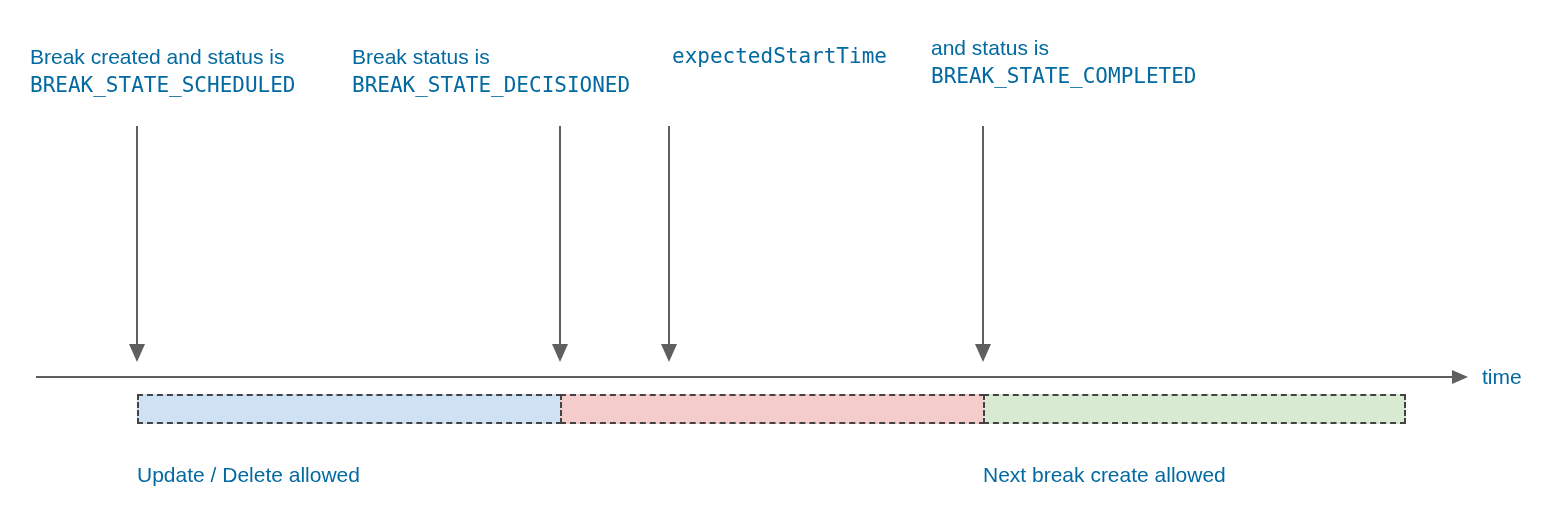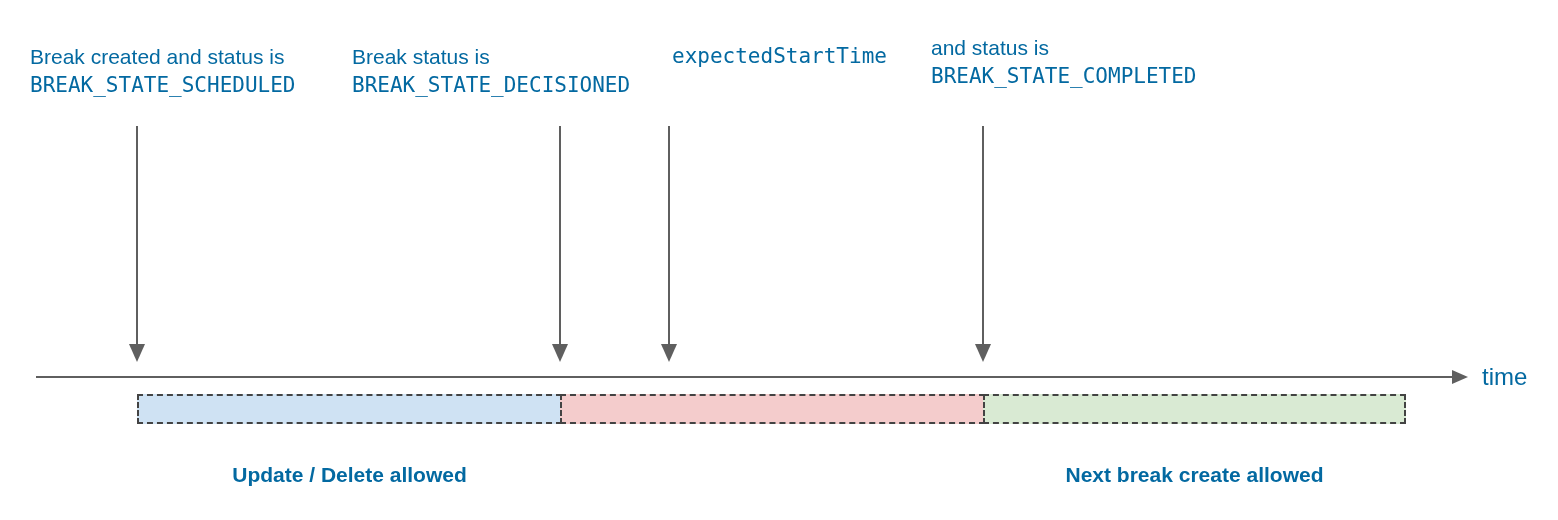--- a/index.html
+++ b/index.html
@@ -27,34 +27,33 @@
   }
 
   
   .t-line { position:absolute; left:36px; top:376px; width:1416px; height:2px; background:var(--arrow_color,#5f5f5f); }
   .t-head {
     position:absolute; left:1452px; top:370px; width:0; height:0;
     border-top:7px solid transparent;
     border-bottom:7px solid transparent;
     border-left:16px solid var(--arrow_color,#5f5f5f);
   }
-  .t-label { position:absolute; left:1482px; top:364px; font-size:24px; line-height:26px; }
+  .t-label { position:absolute; left:1482px; top:364px; font-size:21px; line-height:26px; }
 
   
   .segment {
     position:absolute; top:394px; height:30px;
     box-sizing:border-box;
     border:2px dashed var(--segment_border,#434343);
   }
   
   .seg-label {
     position:absolute; top:461px;
     font-size:21px; line-height:28px;
-    text-align:center;
-    font-weight:bold;
+    text-align:left;
   }
 </style>
 </head>
 <body>
 
 <div class="canvas">
 
   <div class="ann" style="left:30px; top:42px">
     <div class="ann-line">Break created and status is</div>
     <div class="ann-line code">BREAK_STATE_SCHEDULED</div>

